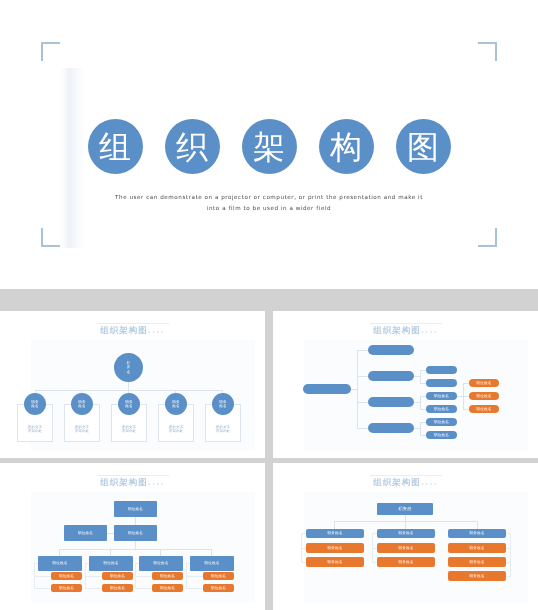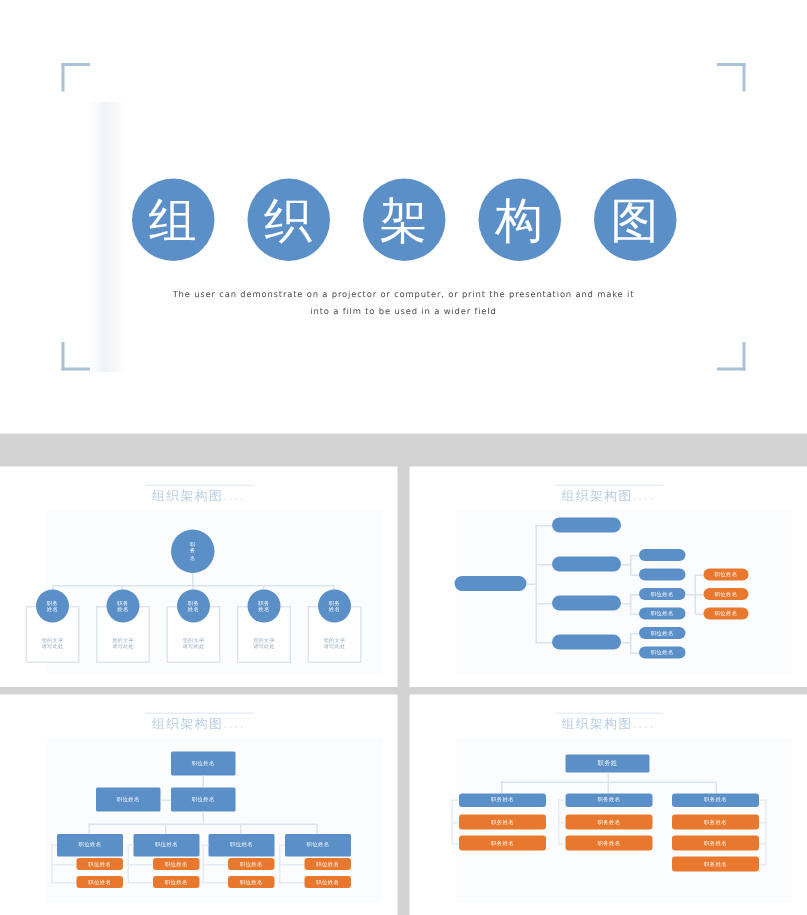--- a/index.html
+++ b/index.html
@@ -84,20 +84,21 @@
     right: 10px; bottom: 8px;
     background: #fbfcfd;
   }
   .thumb-title {
     position: absolute; left: 0; top: 14px; width: 100%;
     text-align: center;
     color: #b6cde3;
     font-size: 8.5px;
     letter-spacing: 1px;
     font-family: "DejaVu Sans", sans-serif;
+    font-weight: bold;
   }
   .thumb-title .dots { color: #d8e5f1; }
   .thumb-rule {
     position: absolute; left: 50%; top: 12px;
     transform: translateX(-50%);
     width: 72px; height: 1px;
     background: #e7eef5;
   }
 
   

